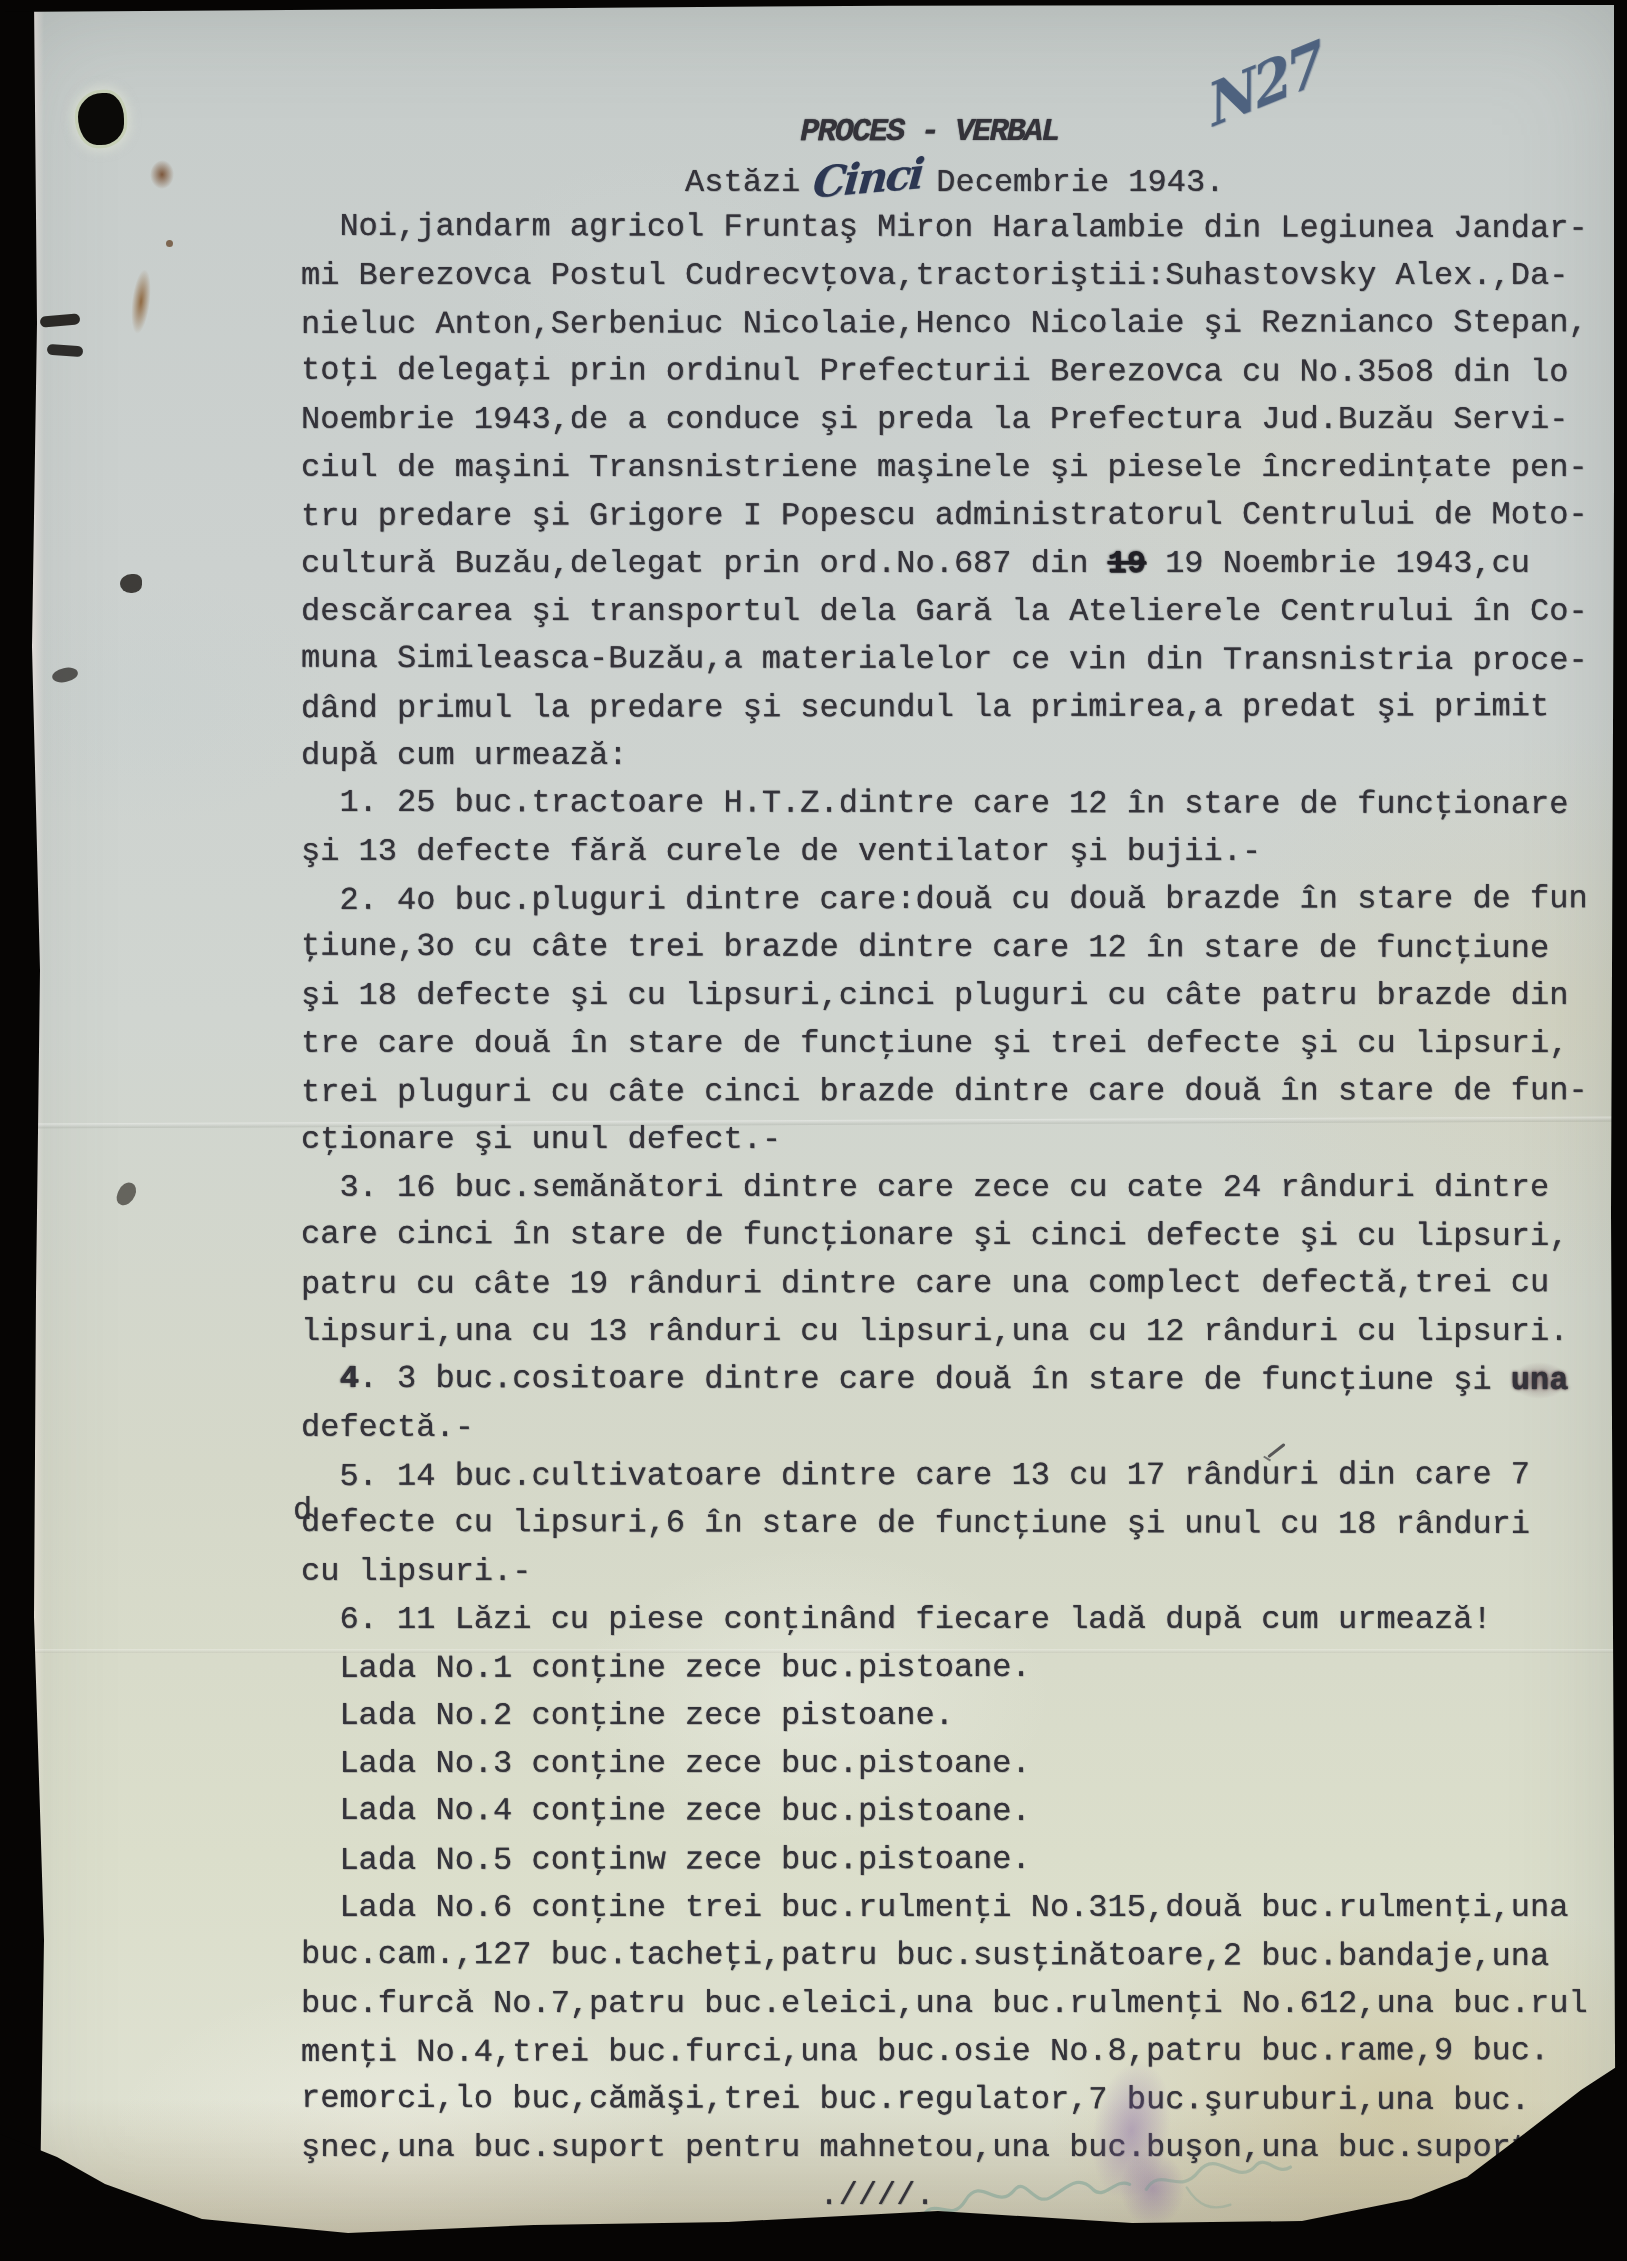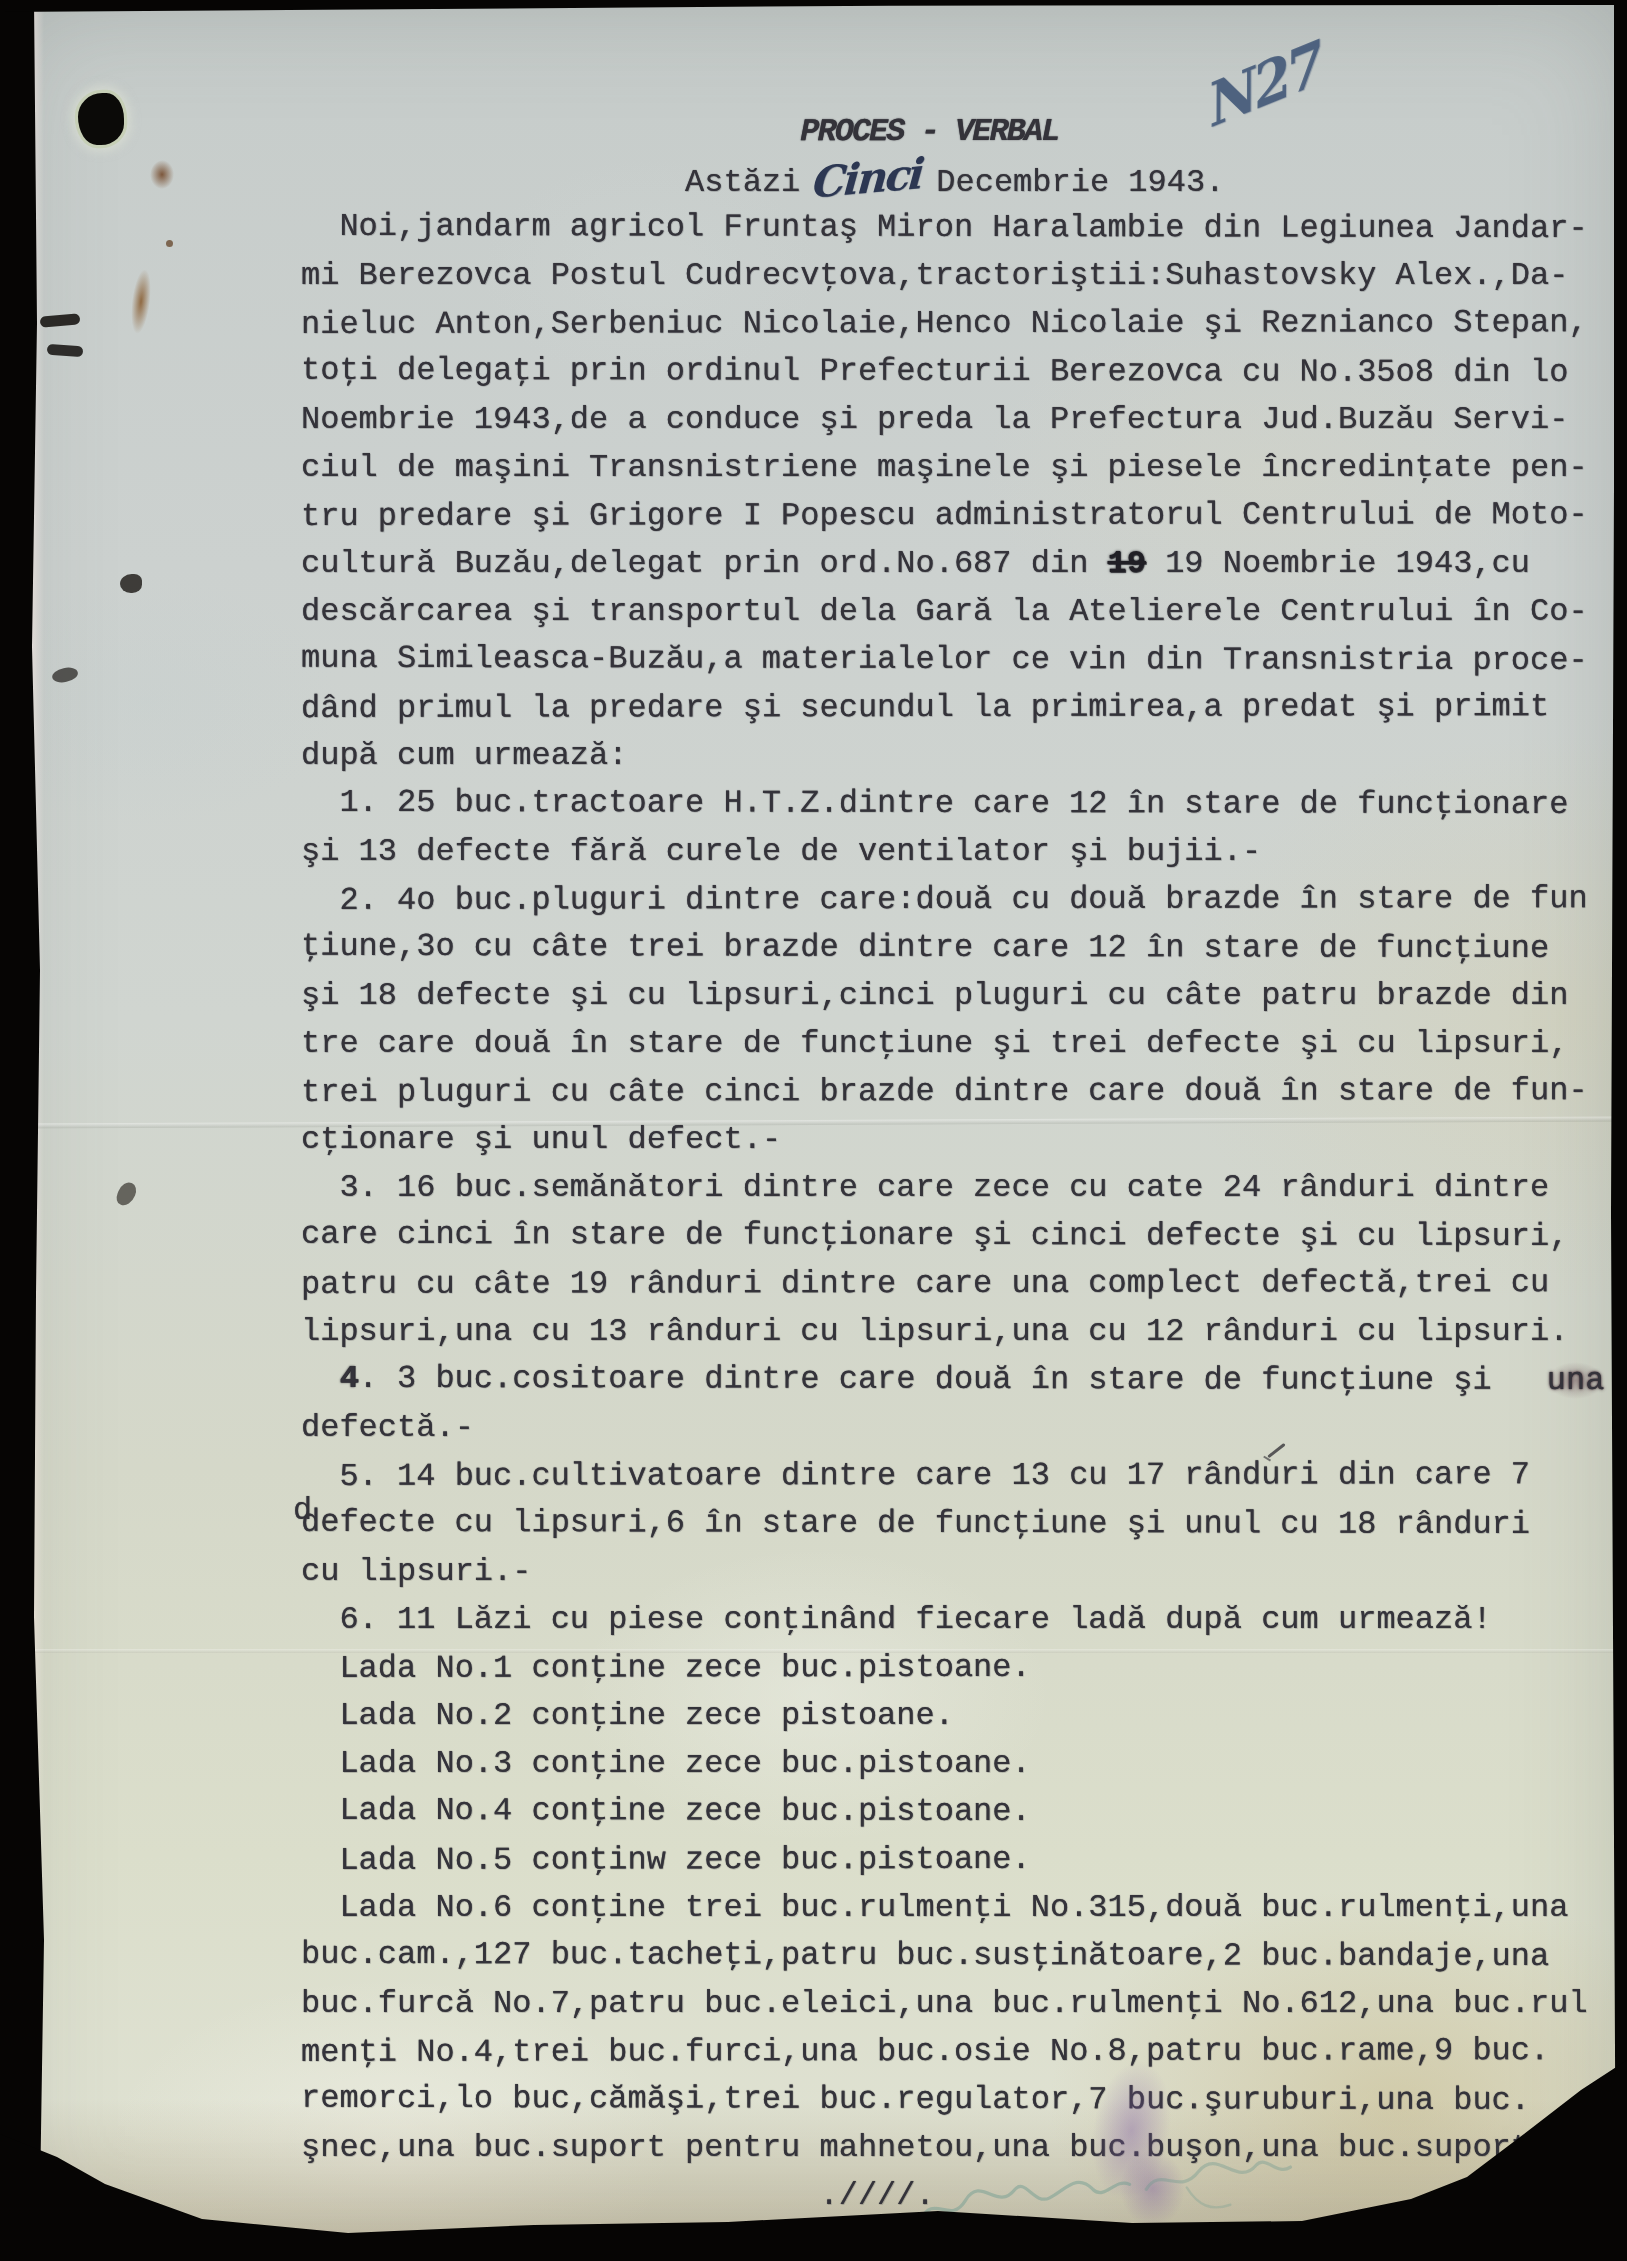--- a/index.html
+++ b/index.html
@@ -39,23 +39,23 @@
   .tline:nth-child(4n+1){transform:rotate(-.08deg);}
   .seg-title{font-weight:bold;letter-spacing:-2px;text-shadow:0 0 1.3px rgba(40,39,46,.95);font-style:italic;}
   .seg-hand{display:inline-block;width:136px;text-align:center;
     font-family:"DejaVu Serif", serif;font-style:italic;font-weight:bold;
     font-size:42px;line-height:1;color:#2c3752;letter-spacing:-2.4px;
     transform:rotate(-5deg) skewX(-10deg) translateY(1.6px);
     text-shadow:0.4px 0.4px 0.8px rgba(44,55,82,.55);}
   .seg-struck{font-weight:bold;color:#201f25;text-decoration:line-through;
     text-shadow:0 0 2.4px rgba(30,30,36,.95), 0.8px 0.8px 0.8px rgba(30,30,36,.8);margin-top:48px;}
   .seg-heavy{font-weight:bold;text-shadow:0 0 2px rgba(28,28,34,.95),0.8px 0 0 rgba(28,28,34,.9);}
-  .seg-blot{font-weight:normal;border-radius:50%;
+  .seg-blot{font-weight:bold;border-radius:50%;
     background:radial-gradient(closest-side, rgba(75,40,52,.38), rgba(75,40,52,0));
-    text-shadow:0 0 3.2px rgba(55,28,40,.85),0 0 1.2px rgba(40,38,44,.95);margin-left:36px;}
+    text-shadow:0 0 3.2px rgba(55,28,40,.85),0 0 1.2px rgba(40,38,44,.95);}
   
   .n27{position:absolute;left:1203px;top:39px;width:178px;
     font-family:"DejaVu Serif", serif;font-style:italic;font-size:57px;font-weight:bold;
     color:rgba(64,86,118,.82);letter-spacing:-4px;transform:rotate(-22deg) skewX(-12deg);
     text-shadow:0.8px 0.8px 0.8px rgba(64,86,118,.4);}
   .overlay-d{position:absolute;left:293px;top:1492px;font-size:32px;color:#34333a;
     font-family:"Liberation Mono", monospace;text-shadow:0 0 1px rgba(52,51,58,.85);}
   .tick{position:absolute;left:1266px;top:1449px;width:21px;height:3.2px;background:rgba(45,44,50,.75);
     transform:rotate(-38deg);border-radius:1.6px;}
   .tick:after{content:"";position:absolute;left:-5.7px;top:0.8px;width:8px;height:2.4px;

